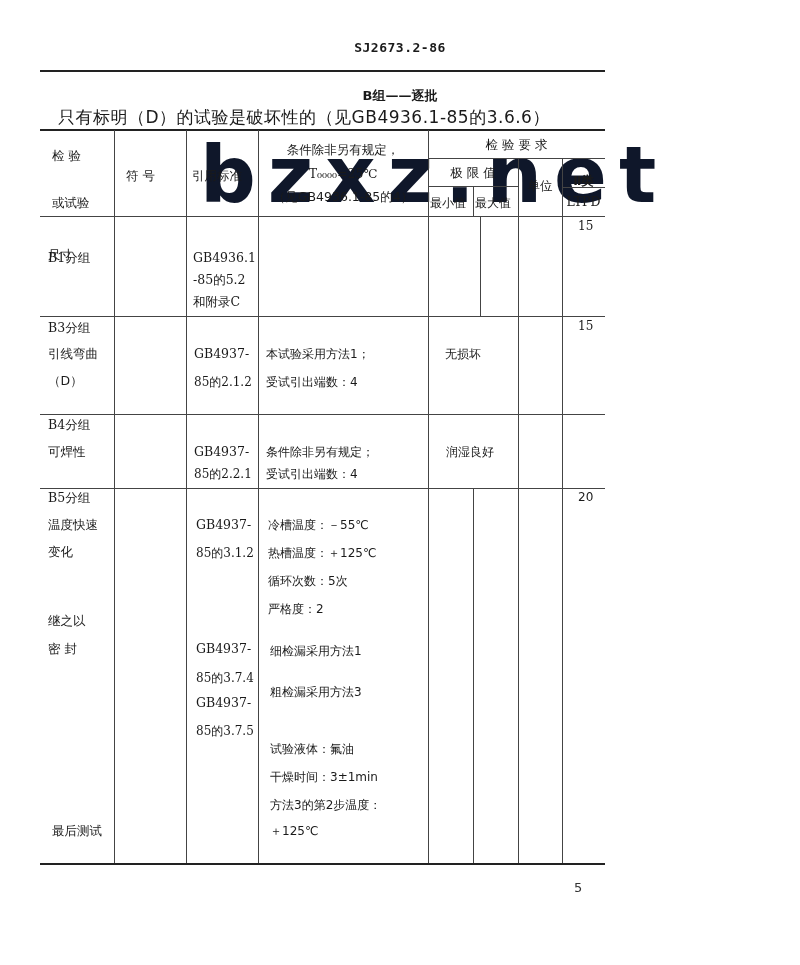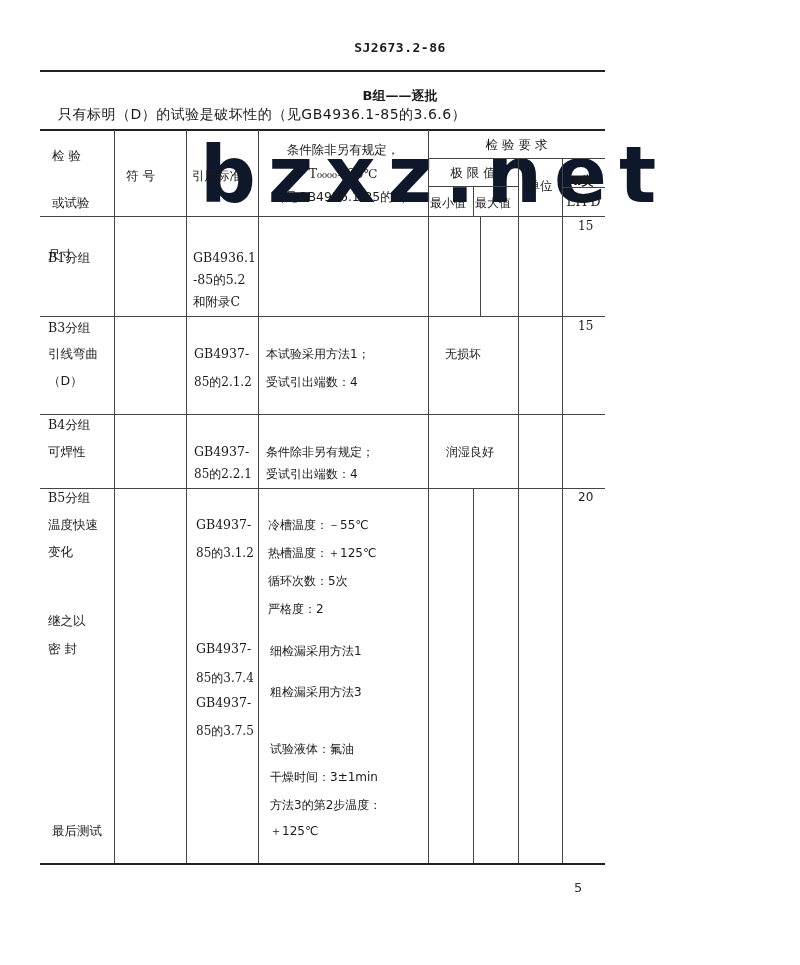--- a/index.html
+++ b/index.html
@@ -3,21 +3,21 @@
 <meta charset="utf-8">
 <style>
   html, body { margin:0; padding:0; background:#ffffff; }
   body { width:800px; height:965px; position:relative; overflow:hidden;
          font-family:"DejaVu Serif", "Liberation Serif", serif; color:#1a1a1a; }
   .abs { position:absolute; }
   .std-code { left:0; width:800px; top:40px; text-align:center; font-family:"DejaVu Sans Mono","Liberation Mono",monospace;
               font-weight:bold; font-size:13px; letter-spacing:0.5px; }
   .hr { background:#222; height:2px; }
   .title { left:0; width:800px; top:87px; text-align:center; font-size:13px; font-weight:bold; font-family:"DejaVu Sans","Liberation Sans",sans-serif;}
-  .note { left:58px; top:106px; font-size:14px; font-family:"DejaVu Sans","Liberation Sans",sans-serif; letter-spacing:0.5px;}
+  .note { left:58px; top:106px; font-size:17px; font-family:"DejaVu Sans","Liberation Sans",sans-serif; letter-spacing:0.5px;}
   .vl { position:absolute; width:1px; background:#444; }
   .hl { position:absolute; height:1px; background:#444; }
   .t { position:absolute; font-size:12.5px; white-space:nowrap; font-family:"DejaVu Sans","Liberation Sans",sans-serif; }
   .ser { font-family:"DejaVu Serif","Liberation Serif",serif; }
   .c { text-align:center; }
   .watermark { position:absolute; left:200px; top:130px; font-family:"DejaVu Sans","Liberation Sans",sans-serif;
                font-weight:bold; font-size:78px; color:#0f172a; letter-spacing:12px; z-index:0; }
   .content { position:relative; z-index:1; }
   .pagenum { left:574px; top:880px; font-size:13px; font-family:"DejaVu Sans","Liberation Sans",sans-serif; color:#333;}
 </style>

